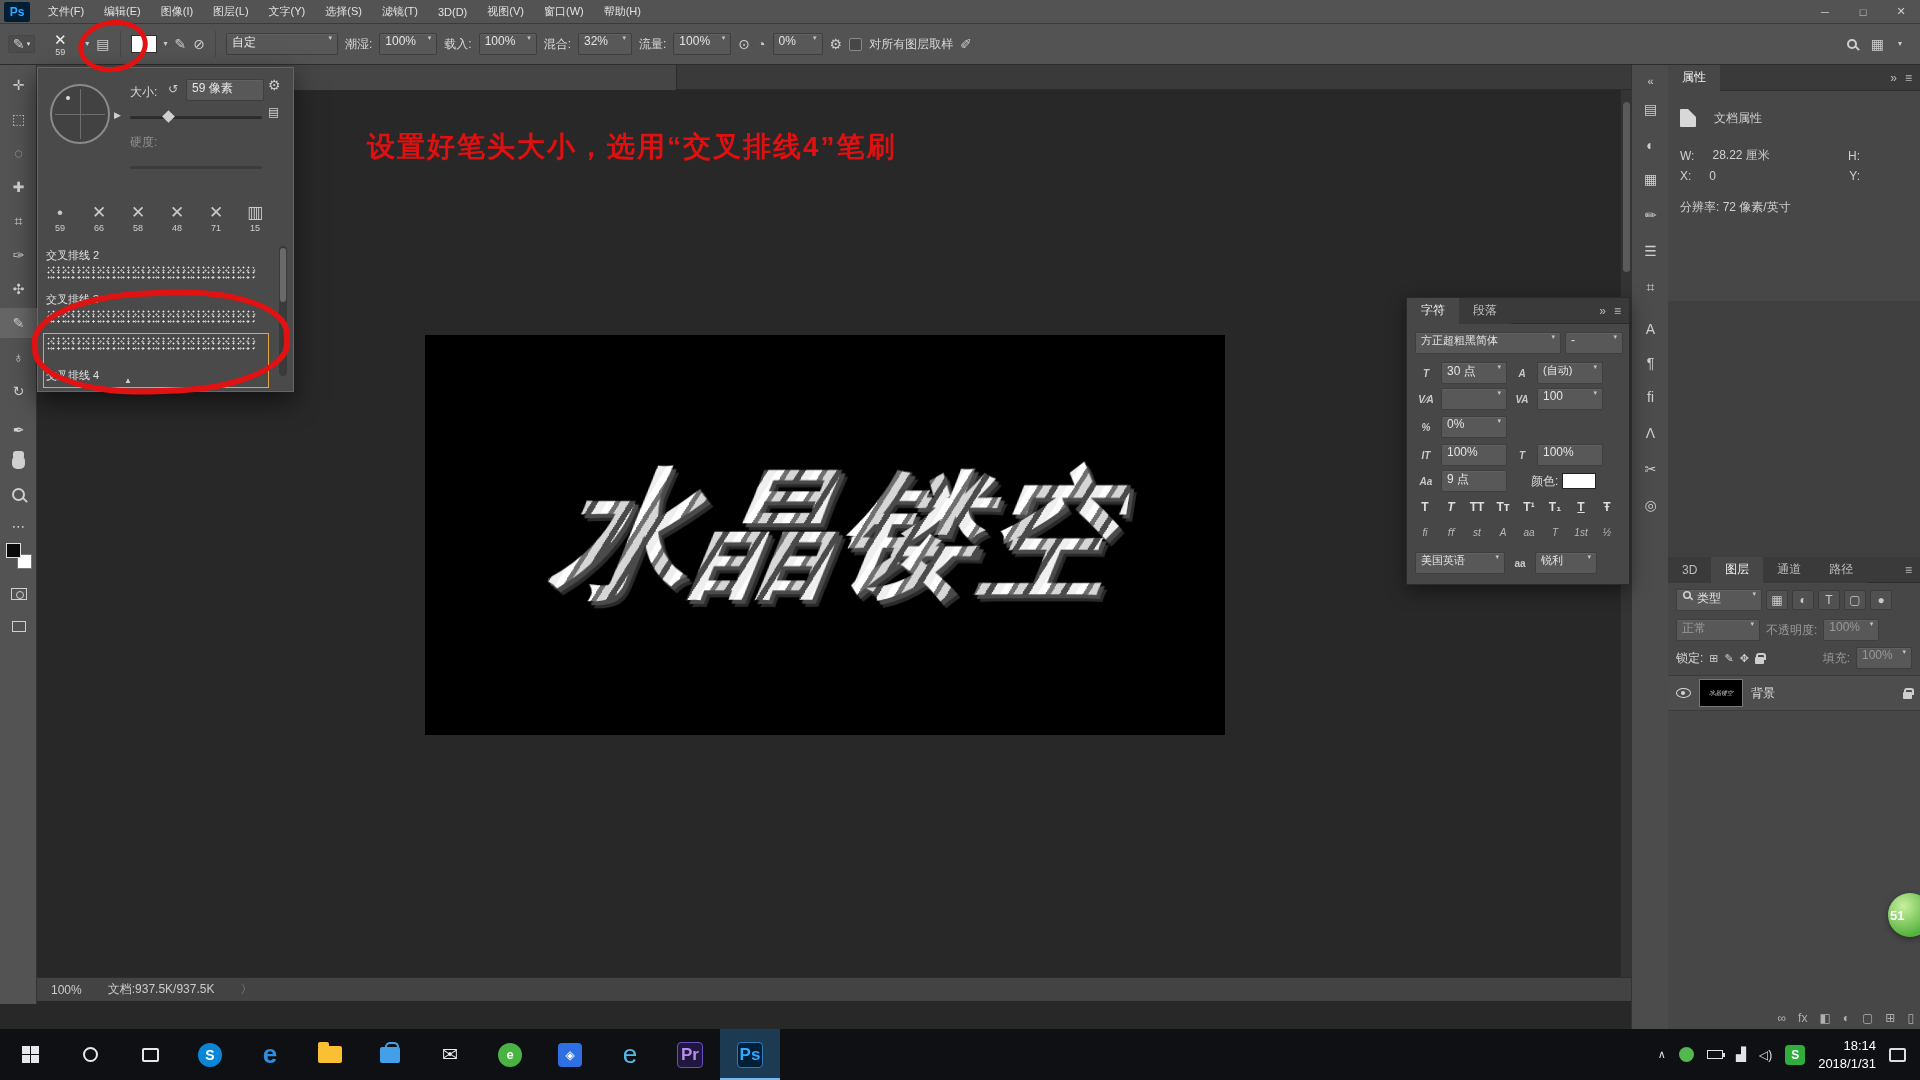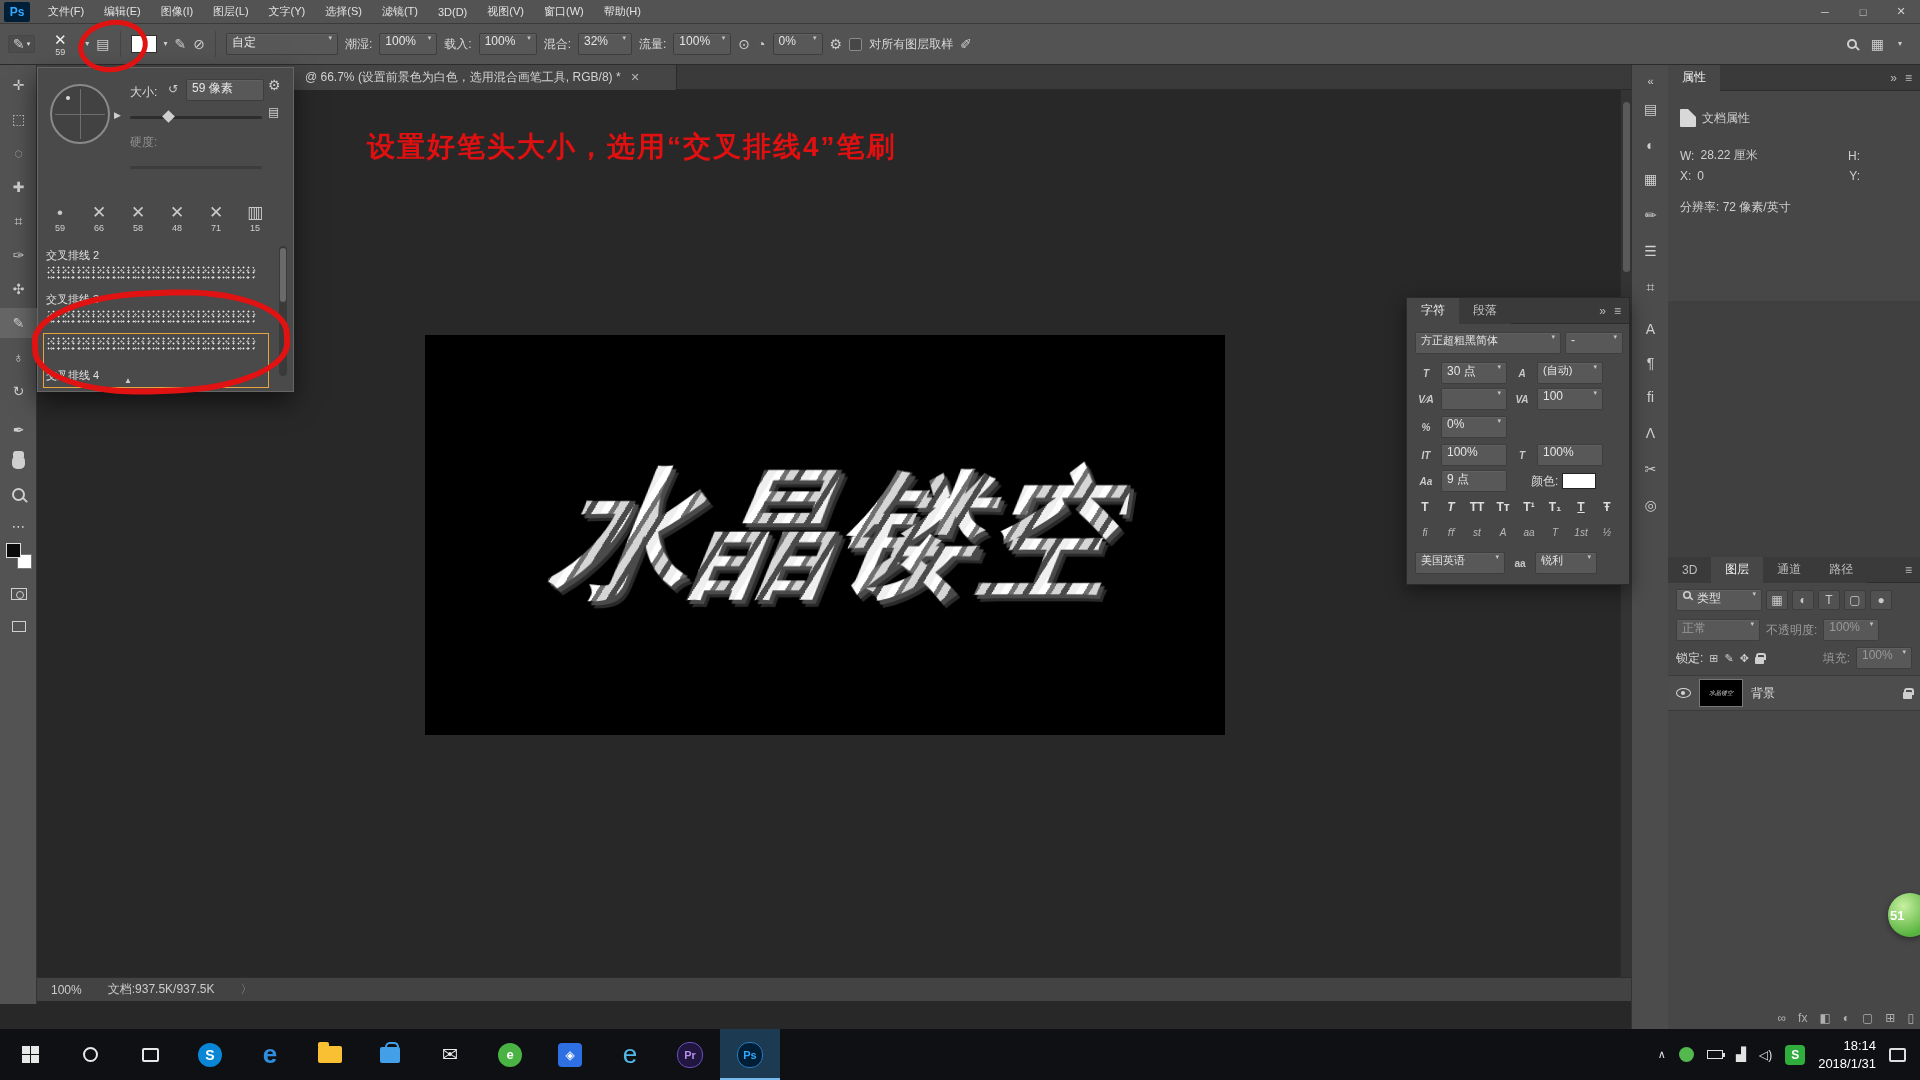--- a/index.html
+++ b/index.html
@@ -80,21 +80,21 @@
   .icon-strip{position:absolute;left:1631px;top:65px;width:37px;height:964px;background:#4c4c4c;border-left:1px solid #333;z-index:6}
   .strip-ico{position:absolute;left:0;width:37px;height:28px;display:flex;align-items:center;justify-content:center;color:#cfcfcf;font-size:14px}
   .right-col{position:absolute;left:1668px;top:65px;width:252px;height:964px;background:#404040;z-index:6}
   .panel-hdr{height:26px;background:#3a3a3a;display:flex;align-items:center;border-bottom:1px solid #2c2c2c}
   .panel-tab{padding:0 14px;height:26px;display:flex;align-items:center;font-size:12px;color:#bdbdbd;background:#3a3a3a}
   .panel-tab.active{background:#474747;color:#f0f0f0}
   .panel-body{background:#474747}
   .hdr-ctl{margin-left:auto;display:flex;gap:8px;padding-right:8px;color:#bbb;font-size:12px}
 
   
-  .props-row{display:flex;align-items:center;gap:6px;padding:0 12px;color:#cfcfcf}
+  .props-row{display:flex;align-items:center;gap:18px;padding:0 12px;color:#cfcfcf}
   .doc-ico{width:16px;height:18px;background:#d8d8d8;border-radius:1px;position:relative}
   .doc-ico::after{content:'';position:absolute;right:0;top:0;border:4px solid #474747;border-left-color:transparent;border-bottom-color:transparent}
 
   
   .char-panel{position:absolute;left:1406px;top:297px;width:224px;height:288px;background:#474747;
     border:1px solid #2a2a2a;box-shadow:0 6px 18px rgba(0,0,0,.45);z-index:20}
   .char-row{position:absolute;display:flex;align-items:center;gap:4px}
   .cico{color:#c9c9c9;font-size:10px;font-style:italic;font-weight:bold;width:22px;text-align:center}
   .tbtn{width:20px;height:18px;display:flex;align-items:center;justify-content:center;color:#dedede;
     font-size:12px;font-weight:bold;border:1px solid transparent}
@@ -149,21 +149,21 @@
   .ring{width:15px;height:15px;border:2px solid #e8e8e8;border-radius:50%}
   .tview{width:17px;height:14px;border:2px solid #e8e8e8;border-radius:2px;position:relative}
   .tb-app{width:60px;display:flex;align-items:center;justify-content:center;font-size:20px}
   .tb-app.active{background:#1c3a52;box-shadow:inset 0 -2px 0 #76b9ed}
   .circle-ico{width:24px;height:24px;border-radius:50%;display:flex;align-items:center;justify-content:center;color:#fff;font-weight:bold;font-size:14px}
   .folder{width:24px;height:17px;background:#f8c032;border-radius:2px;position:relative}
   .folder::before{content:'';position:absolute;top:-4px;left:0;width:11px;height:5px;background:#f8c032;border-radius:2px 2px 0 0}
   .storeico{width:20px;height:16px;background:#43a0e8;border-radius:2px;position:relative}
   .storeico::before{content:'';position:absolute;top:-5px;left:5px;width:10px;height:6px;border:2px solid #43a0e8;border-bottom:none;border-radius:5px 5px 0 0}
   .bluetile{width:24px;height:24px;background:#2f6fe4;border-radius:4px;display:flex;align-items:center;justify-content:center;color:#fff;font-size:12px}
-  .apptile{width:26px;height:26px;border-radius:12px;display:flex;align-items:center;justify-content:center;font-weight:bold;font-size:11px}
+  .apptile{width:26px;height:26px;border-radius:4px;display:flex;align-items:center;justify-content:center;font-weight:bold;font-size:17px}
   .tray{margin-left:auto;display:flex;align-items:center;gap:13px;padding-right:14px;color:#e3e3e3}
   .batt{width:16px;height:9px;border:1px solid #dfdfdf;position:relative}
   .batt::after{content:'';position:absolute;right:-3px;top:2px;width:2px;height:4px;background:#dfdfdf}
   .sgtile{width:20px;height:20px;border-radius:4px;background:#2fae3e;color:#fff;display:flex;align-items:center;justify-content:center;font-weight:bold;font-size:12px}
   .gdot{width:15px;height:15px;border-radius:50%;background:#53b84d}
   .clock{text-align:right;font-size:13px;line-height:1.35;color:#fff}
   .notif{width:17px;height:14px;border:2px solid #dfdfdf;border-radius:2px}
 </style>
 </head>
 <body>
@@ -276,21 +276,20 @@
     <span class="tool" style="top:514px">
         <span class="maskico"></span>
       </span>
     <span class="tool" style="top:546px">
         <span class="scrico"></span>
       </span>
   </div>
 
   <div class="docbar">
     <div class="doc-tab">
-      <span class="title">@ 66.7% (设置前景色为白色，选用混合画笔工具, RGB/8) *</span>
       <span class="close">✕</span>
     </div>
   </div>
 
   <div class="canvas-area">
     <div class="canvas">
       <span class="crystal">水晶镂空</span>
     </div>
     <div class="vscroll">
         <span class="thumb"></span>

